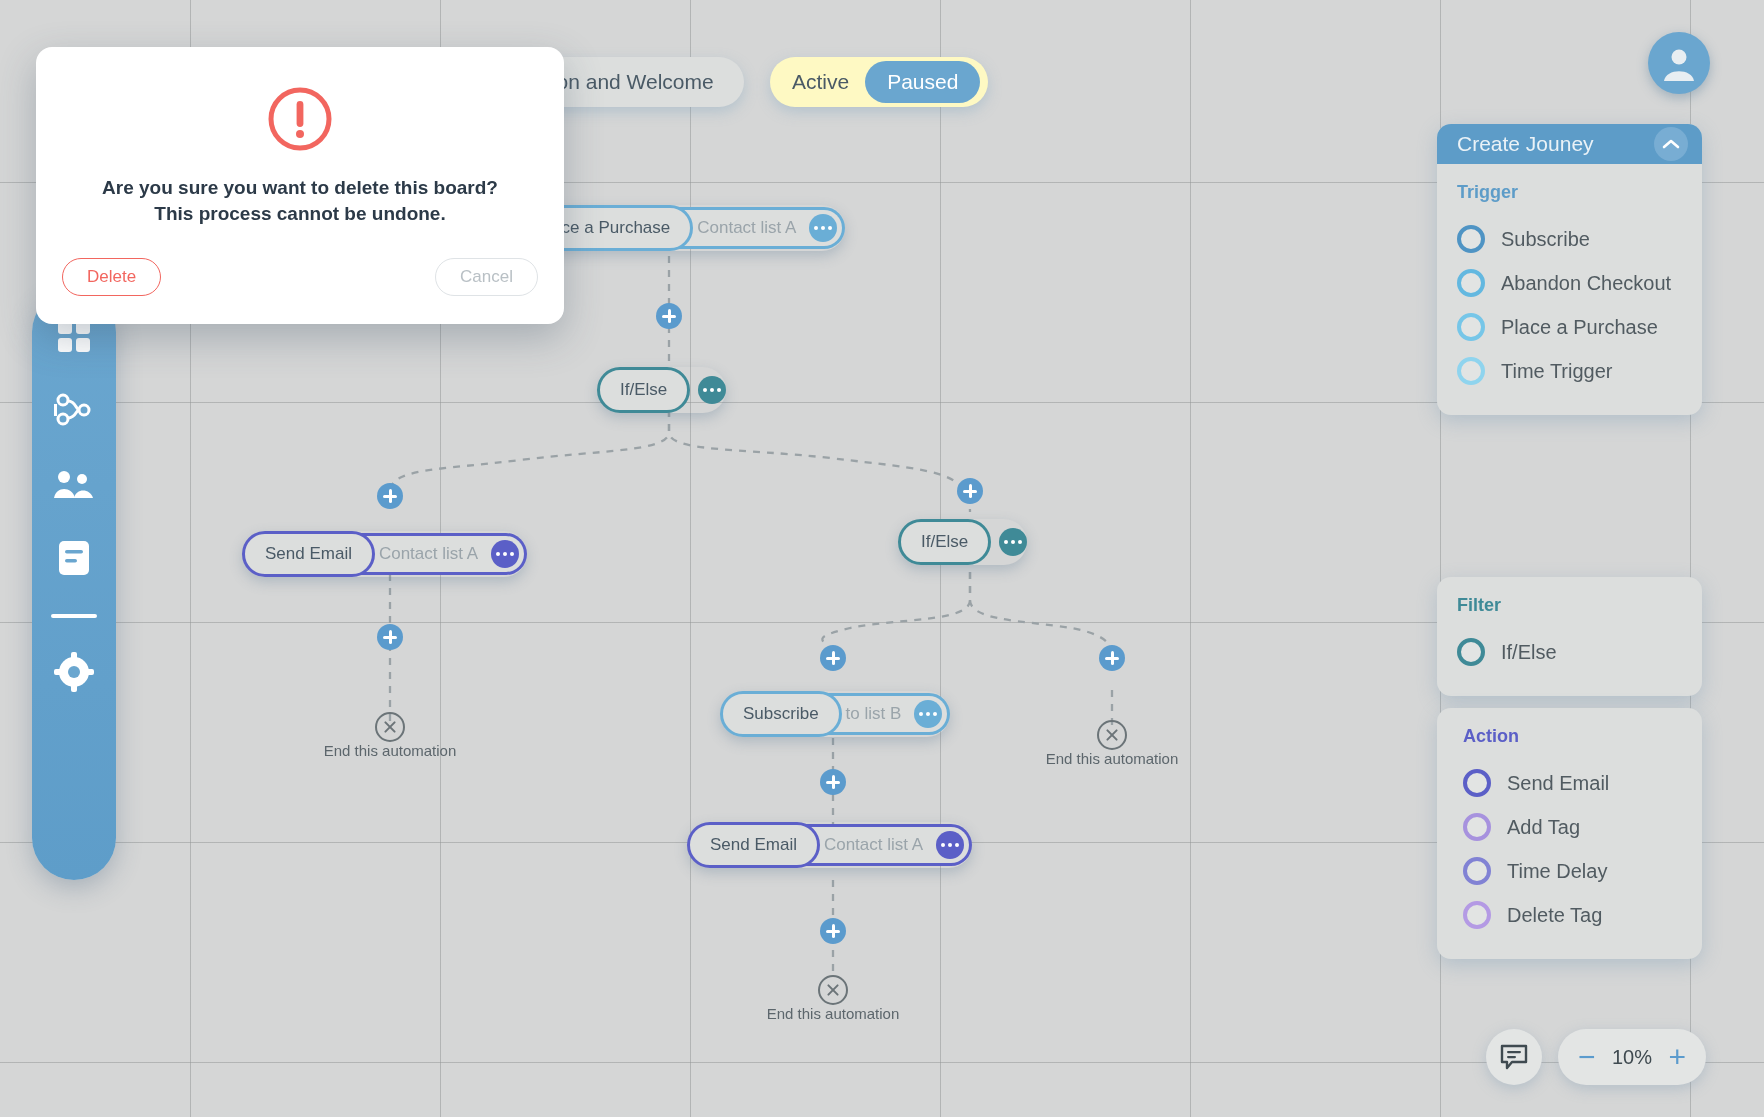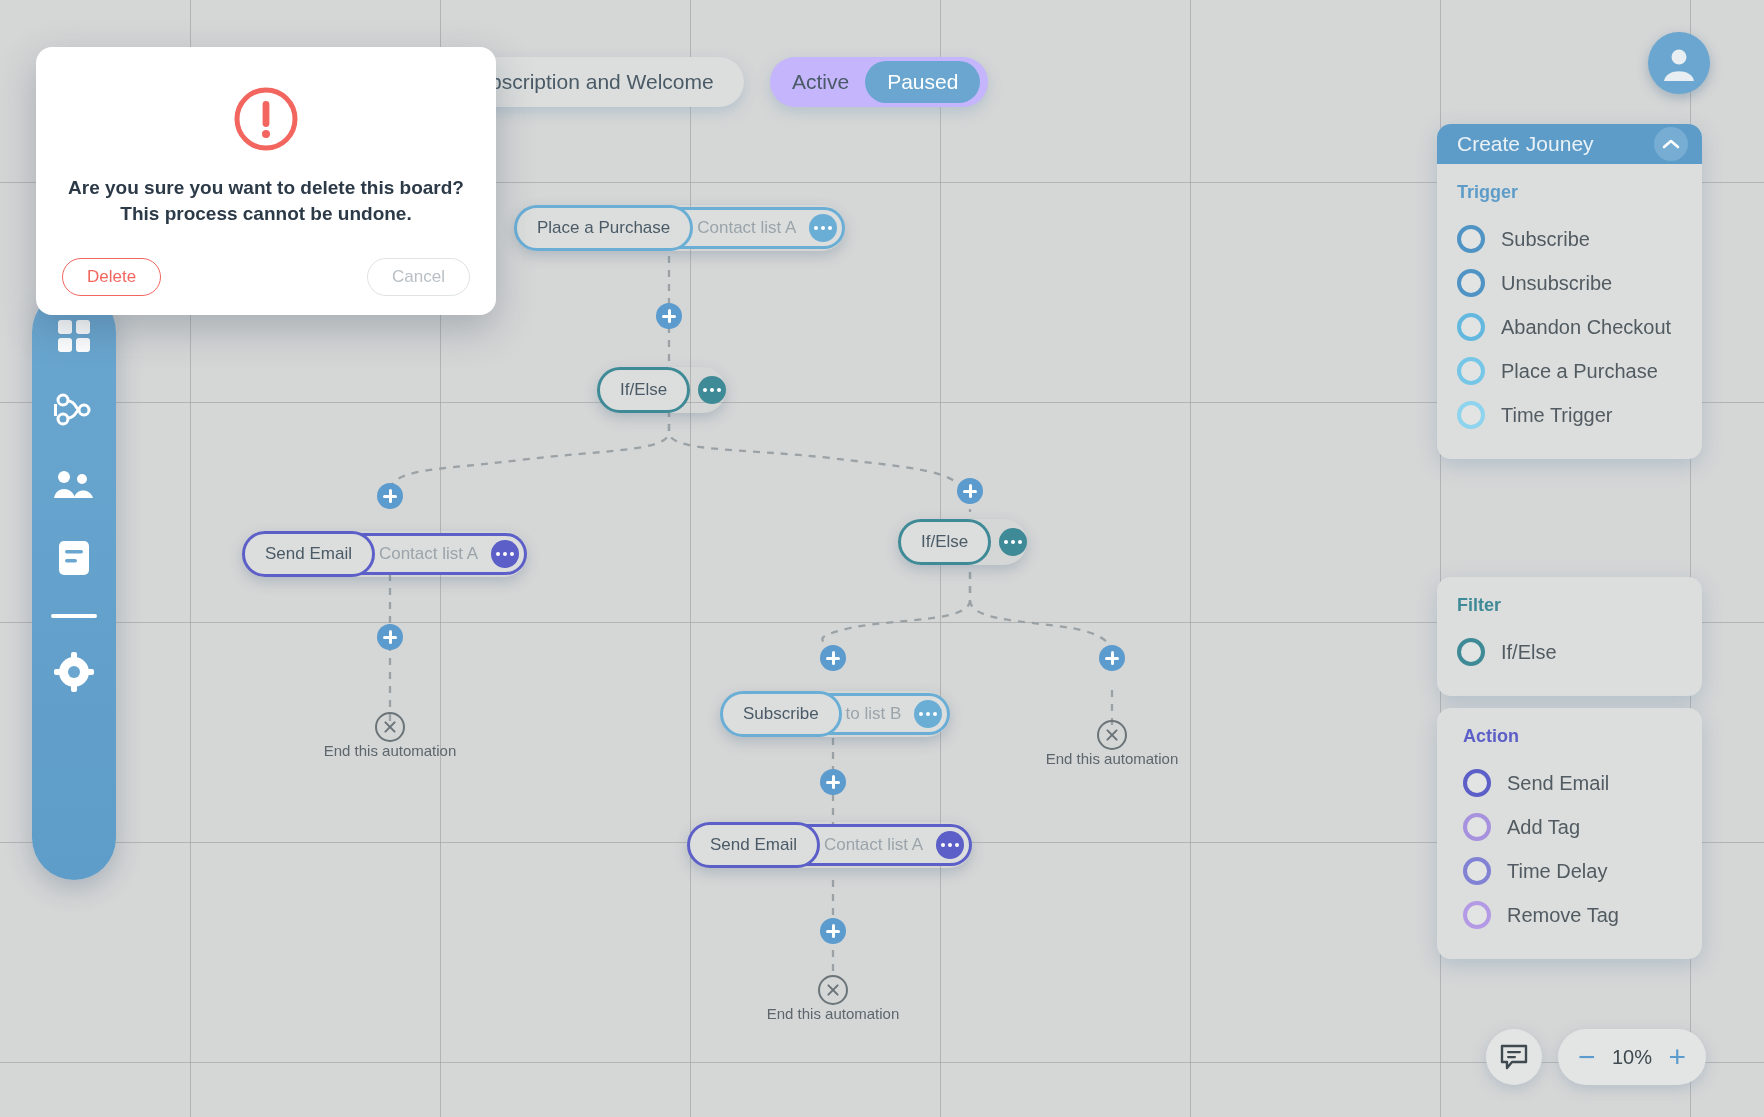--- a/index.html
+++ b/index.html
@@ -44,21 +44,21 @@
     height: 50px; padding: 0 30px;
     background: #dcdedd; border-radius: 26px;
     display:flex; align-items:center;
     color:#4a5a66; font-size: 21px;
     box-shadow: 0 5px 14px rgba(120,160,190,.35);
     white-space: nowrap;
     z-index: 6;
   }
   .status-toggle {
     position:absolute; top:57px; left:770px;
-    height:50px; background:#c4b5fd; border-radius:26px;
+    height:50px; background:#fef9c3; border-radius:26px;
     display:flex; align-items:center; gap:6px; padding: 0 8px 0 22px;
     box-shadow: 0 5px 14px rgba(120,160,190,.35);
     z-index: 6;
   }
   .status-toggle .st-off { color:#4a5a66; font-size:21px; padding-right:10px; cursor:pointer; }
   .status-toggle .st-on {
     background:#6aa6cf; color:#fff; font-size:21px;
     padding: 9px 22px; border-radius: 22px; cursor:pointer;
   }
 
@@ -172,24 +172,24 @@
     position:absolute; right:58px; bottom:32px;
     height:56px; min-width:148px; background:#e3e5e4; border-radius:28px;
     display:flex; align-items:center; justify-content:space-between; gap:6px;
     padding: 0 20px; box-shadow:0 4px 14px rgba(120,150,175,.35); z-index:12;
   }
   .zb-btn { font-size:30px; color:#5b9bcd; cursor:pointer; line-height:1; user-select:none; }
   .zb-val { font-size:20px; color:#3f4a50; }
 
   
   .modal {
-    position:absolute; left:36px; top:47px; width:460px;
+    position:absolute; left:36px; top:47px; width:528px;
     background:#fff; border-radius:16px; z-index:30;
     box-shadow: 0 14px 38px rgba(60,80,100,.30);
-    padding: 24px 26px 19px; text-align:center;
+    padding: 24px 26px 28px; text-align:center;
   }
   .modal .warn { margin: 14px auto 18px; width:68px; height:68px; }
   .modal p { font-size:19px; line-height:1.35; color:#2c3a48; font-weight:bold; }
   .modal .btns { display:flex; justify-content:space-between; margin-top:32px; }
   .btn { border-radius:20px; padding:8px 24px; font-size:17px; background:#fff; cursor:pointer; }
   .btn-del { border:1.6px solid #f2665f; color:#f2665f; }
   .btn-can { border:1.6px solid #dfe3e6; color:#b9c0c5; }
 </style>
 </head>
 <body>
@@ -373,24 +373,20 @@
           </svg>
       </span>
     </div>
     <div class="rp-sect">
       <div class="rp-title t-blue">Trigger</div>
       <div class="rp-item">
         <span class="radio" style="border-color:#4f94c4"></span>
         <span>Subscribe</span>
       </div>
       <div class="rp-item">
-        <span class="radio" style="border-color:#4f94c4"></span>
-        <span>Unsubscribe</span>
-      </div>
-      <div class="rp-item">
         <span class="radio" style="border-color:#63b8e0"></span>
         <span>Abandon Checkout</span>
       </div>
       <div class="rp-item">
         <span class="radio" style="border-color:#76c6e8"></span>
         <span>Place a Purchase</span>
       </div>
       <div class="rp-item">
         <span class="radio" style="border-color:#8fd4ee"></span>
         <span>Time Trigger</span>
@@ -418,21 +414,21 @@
       <div class="rp-item">
         <span class="radio" style="border-color:#a792de"></span>
         <span>Add Tag</span>
       </div>
       <div class="rp-item">
         <span class="radio" style="border-color:#8182d4"></span>
         <span>Time Delay</span>
       </div>
       <div class="rp-item">
         <span class="radio" style="border-color:#b49ae4"></span>
-        <span>Remove Tag</span>
+        <span>Delete Tag</span>
       </div>
     </div>
   </div>
 
   <div class="chatbtn">
     <svg width="30" height="28" viewBox="0 0 30 28">
       <path d="M3,3 H27 V19 H13 L8,25 V19 H3 Z" fill="none" stroke="#3f4a50" stroke-width="2.4" stroke-linejoin="round"></path>
       <rect x="8" y="8" width="14" height="2.2" rx="1.1" fill="#3f4a50"></rect>
       <rect x="8" y="13" width="9" height="2.2" rx="1.1" fill="#3f4a50"></rect>
     </svg>

